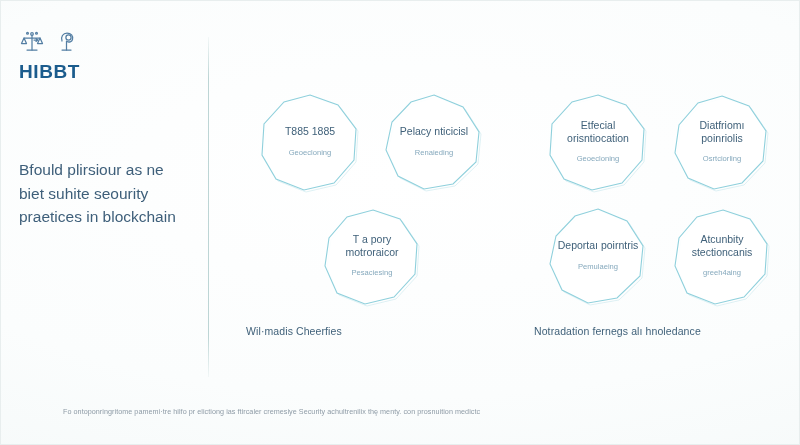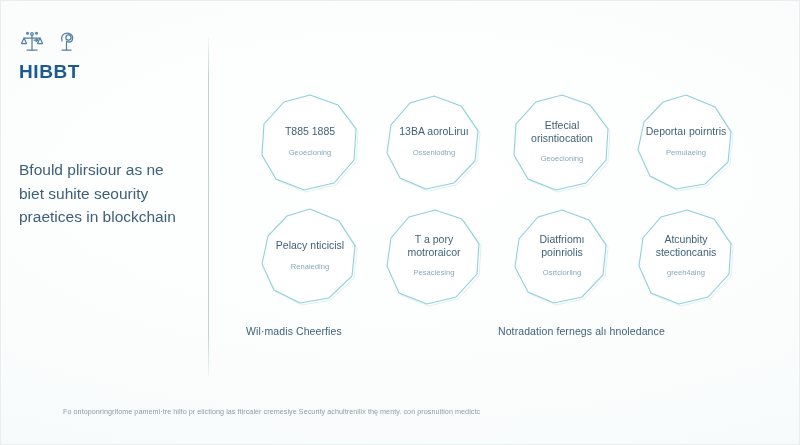--- a/index.html
+++ b/index.html
@@ -83,20 +83,21 @@
        rgba(190,214,214,0.15) 100%);
   }
 
   
   .groups {
     position: absolute;
     left: 245px;
     top: 88px;
     width: 540px;
     display: flex;
+    gap: 36px;
   }
   .group {
     width: 252px;
   }
   .badge-grid {
     display: flex;
     flex-wrap: wrap;
     gap: 6px 12px;
     justify-content: center;
   }
@@ -205,28 +206,20 @@
 
         <div class="badge">
           <svg class="badge-shape" viewBox="0 0 112 108" fill="none">
             <polygon points="56,6 84,16 102,40 100,71 80,94 50,101 22,90 8,66 10,35 30,13" stroke="#d8eef2" stroke-width="1" fill="#ffffff" opacity="0.85" transform="translate(2,2)"></polygon>
             <polygon points="56,6 84,16 102,40 100,71 80,94 50,101 22,90 8,66 10,35 30,13" stroke="#8fd0dc" stroke-width="1.1" fill="rgba(255,255,255,0.9)"></polygon>
           </svg>
           <div class="badge-text">T885 1885</div>
           <div class="badge-sub">Geoecloning</div>
         </div>
 
-        <div class="badge">
-          <svg class="badge-shape" viewBox="0 0 112 108" fill="none">
-            <polygon points="56,7 83,17 100,42 97,72 76,94 48,100 22,89 9,64 13,36 32,14" stroke="#d8eef2" stroke-width="1" fill="#ffffff" opacity="0.85" transform="translate(2,2)"></polygon>
-            <polygon points="56,7 83,17 100,42 97,72 76,94 48,100 22,89 9,64 13,36 32,14" stroke="#8fd0dc" stroke-width="1.1" fill="rgba(255,255,255,0.9)"></polygon>
-          </svg>
-          <div class="badge-text">13BA aoroLiruı</div>
-          <div class="badge-sub">Ossenlodtng</div>
-        </div>
 
         <div class="badge">
           <svg class="badge-shape" viewBox="0 0 112 108" fill="none">
             <polygon points="56,6 85,18 101,43 98,73 75,95 46,100 20,87 8,61 14,33 33,13" stroke="#d8eef2" stroke-width="1" fill="#ffffff" opacity="0.85" transform="translate(2,2)"></polygon>
             <polygon points="56,6 85,18 101,43 98,73 75,95 46,100 20,87 8,61 14,33 33,13" stroke="#8fd0dc" stroke-width="1.1" fill="rgba(255,255,255,0.9)"></polygon>
           </svg>
           <div class="badge-text">Pelacy nticicisl</div>
           <div class="badge-sub">Renaieding</div>
         </div>
 
@@ -250,34 +243,34 @@
           <svg class="badge-shape" viewBox="0 0 112 108" fill="none">
             <polygon points="56,6 84,16 102,40 100,71 80,94 50,101 22,90 8,66 10,35 30,13" stroke="#d8eef2" stroke-width="1" fill="#ffffff" opacity="0.85" transform="translate(2,2)"></polygon>
             <polygon points="56,6 84,16 102,40 100,71 80,94 50,101 22,90 8,66 10,35 30,13" stroke="#8fd0dc" stroke-width="1.1" fill="rgba(255,255,255,0.9)"></polygon>
           </svg>
           <div class="badge-text">Etfecial orisntiocation</div>
           <div class="badge-sub">Geoecloning</div>
         </div>
 
         <div class="badge">
           <svg class="badge-shape" viewBox="0 0 112 108" fill="none">
+            <polygon points="56,7 83,17 100,42 97,72 76,94 48,100 22,89 9,64 13,36 32,14" stroke="#d8eef2" stroke-width="1" fill="#ffffff" opacity="0.85" transform="translate(2,2)"></polygon>
+            <polygon points="56,7 83,17 100,42 97,72 76,94 48,100 22,89 9,64 13,36 32,14" stroke="#8fd0dc" stroke-width="1.1" fill="rgba(255,255,255,0.9)"></polygon>
+          </svg>
+          <div class="badge-text">Diatfriomı poinriolis</div>
+          <div class="badge-sub">Osrtciorling</div>
+        </div>
+
+        <div class="badge">
+          <svg class="badge-shape" viewBox="0 0 112 108" fill="none">
             <polygon points="56,6 85,18 101,43 98,73 75,95 46,100 20,87 8,61 14,33 33,13" stroke="#d8eef2" stroke-width="1" fill="#ffffff" opacity="0.85" transform="translate(2,2)"></polygon>
             <polygon points="56,6 85,18 101,43 98,73 75,95 46,100 20,87 8,61 14,33 33,13" stroke="#8fd0dc" stroke-width="1.1" fill="rgba(255,255,255,0.9)"></polygon>
           </svg>
           <div class="badge-text">Deportaı poirntris</div>
           <div class="badge-sub">Pemulaeing</div>
-        </div>
-
-        <div class="badge">
-          <svg class="badge-shape" viewBox="0 0 112 108" fill="none">
-            <polygon points="56,7 83,17 100,42 97,72 76,94 48,100 22,89 9,64 13,36 32,14" stroke="#d8eef2" stroke-width="1" fill="#ffffff" opacity="0.85" transform="translate(2,2)"></polygon>
-            <polygon points="56,7 83,17 100,42 97,72 76,94 48,100 22,89 9,64 13,36 32,14" stroke="#8fd0dc" stroke-width="1.1" fill="rgba(255,255,255,0.9)"></polygon>
-          </svg>
-          <div class="badge-text">Diatfriomı poinriolis</div>
-          <div class="badge-sub">Osrtciorling</div>
         </div>
 
         <div class="badge">
           <svg class="badge-shape" viewBox="0 0 112 108" fill="none">
             <polygon points="57,7 84,16 101,41 99,71 78,94 49,101 21,90 9,63 13,35 31,14" stroke="#d8eef2" stroke-width="1" fill="#ffffff" opacity="0.85" transform="translate(2,2)"></polygon>
             <polygon points="57,7 84,16 101,41 99,71 78,94 49,101 21,90 9,63 13,35 31,14" stroke="#8fd0dc" stroke-width="1.1" fill="rgba(255,255,255,0.9)"></polygon>
           </svg>
           <div class="badge-text">Atcunbity stectioncanis</div>
           <div class="badge-sub">greeh4aing</div>
         </div>

